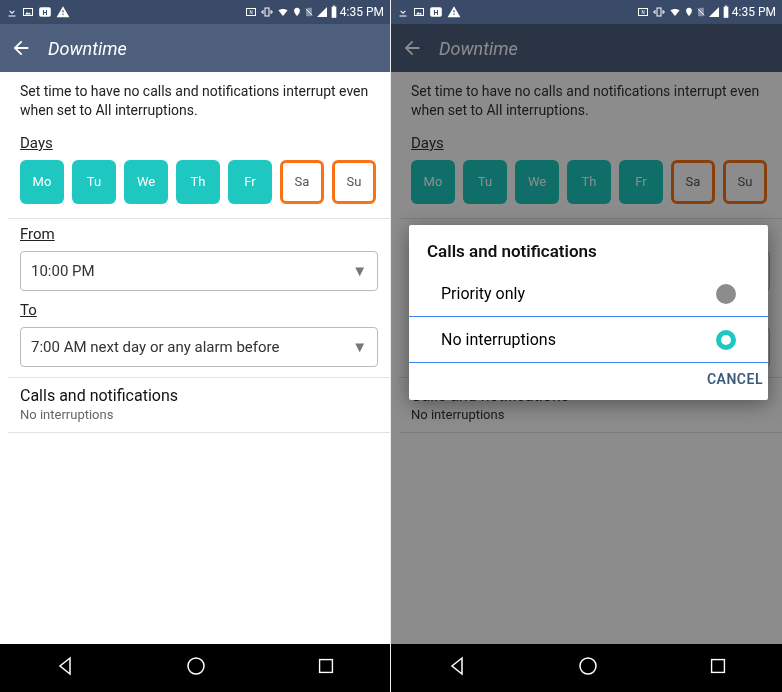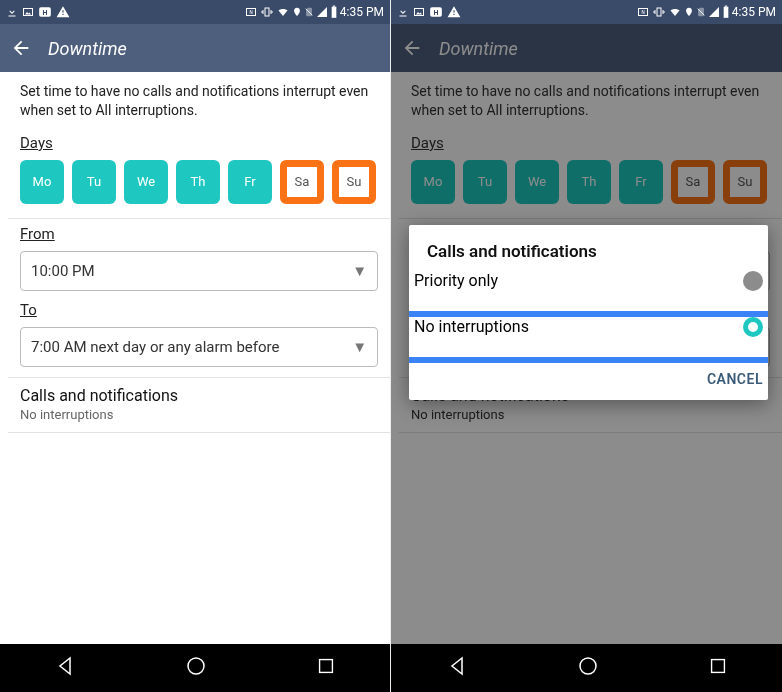--- a/index.html
+++ b/index.html
@@ -19,39 +19,39 @@
   .appbar { height: 48px; background:#4e5f7d; color:#fff; display:flex; align-items:center; padding:16px 10px; gap:16px; font-size:18px;font-style:italic;}
   .appbar .back { display:flex; align-items:center; }
 
   .content { background:#fff; padding: 10px 12px 0 20px; position:relative; height: calc(692px - 24px - 48px - 48px); }
   .desc { font-size:14px; color:#222; line-height:1.35; margin-bottom:14px; }
   .label { font-size:15px; color:#222; margin: 6px 0 8px 0; text-decoration: underline; }
 
   .days-row { display:flex; gap:8px; margin-bottom:14px;}
   .day { width:44px; height:44px; border-radius:6px; display:flex; align-items:center; justify-content:center; font-size:13px; }
   .day.sel { background:#1ec8c0; color:#fff; }
-  .day.unsel { background:#fff; border:7px solid #f97316; color:#555;}
+  .day.unsel { background:#fff; border:3px solid #f97316; color:#555;}
 
   .divider { height:1px; background:#e2e2e2; margin: 6px -12px; }
 
   .dropdown { border:1px solid #bbb; border-radius:4px; height:40px; display:flex; align-items:center; justify-content:space-between; padding:0 10px; font-size:15px; color:#333; margin-bottom:10px;}
   .dropdown .caret { color:#777; }
 
   .section-title { font-size:16px; color:#111; margin-top:8px; }
   .section-sub { font-size:13px; color:#666; margin-top:2px; margin-bottom:10px;}
 
   
   .navbar { position:absolute; bottom:0; left:0; right:0; height:48px; background:#000; display:flex; align-items:center; justify-content:space-around; }
   .navbar svg { stroke:#fff; fill:none; }
 
   
   .dim { position:absolute; inset:0; top:24px; bottom:48px; background:rgba(0,0,0,0.45); }
   .dialog { position:absolute; left:18px; right:14px; top: 225px; background:#fff; border-radius:2px; box-shadow:0 4px 20px rgba(0,0,0,0.4); padding: 16px 0 6px 0;}
   .dialog-title { font-size:17px; font-weight:600; color:#111; padding:0 18px 10px 18px;}
-  .dialog-row { height:46px; display:flex; justify-content:space-between; padding:0 5px; border-bottom:6px solid #3b82f6;}
+  .dialog-row { height:46px; display:flex; align-items:center; justify-content:space-between; padding:0 32px; border-bottom:1px solid #3b82f6;}
   .dialog-row:last-of-type { border-bottom:none;}
   .radio { width:20px; height:20px; border-radius:50%; }
   .radio.off { background:#8c8c8c; }
   .radio.on { width:20px; height:20px; border:5px solid #1ec8c0; background:#fff;}
   .dialog-actions { text-align:right; padding: 6px 5px 6px 0; }
   .dialog-cancel { color:#3a5a78; font-weight:600; font-size:14px; letter-spacing:0.5px;}
 
   
   .phone.right .appbar { background:#4e5f7d; }
   .phone.right .content, .phone.right .appbar { filter: none; }

